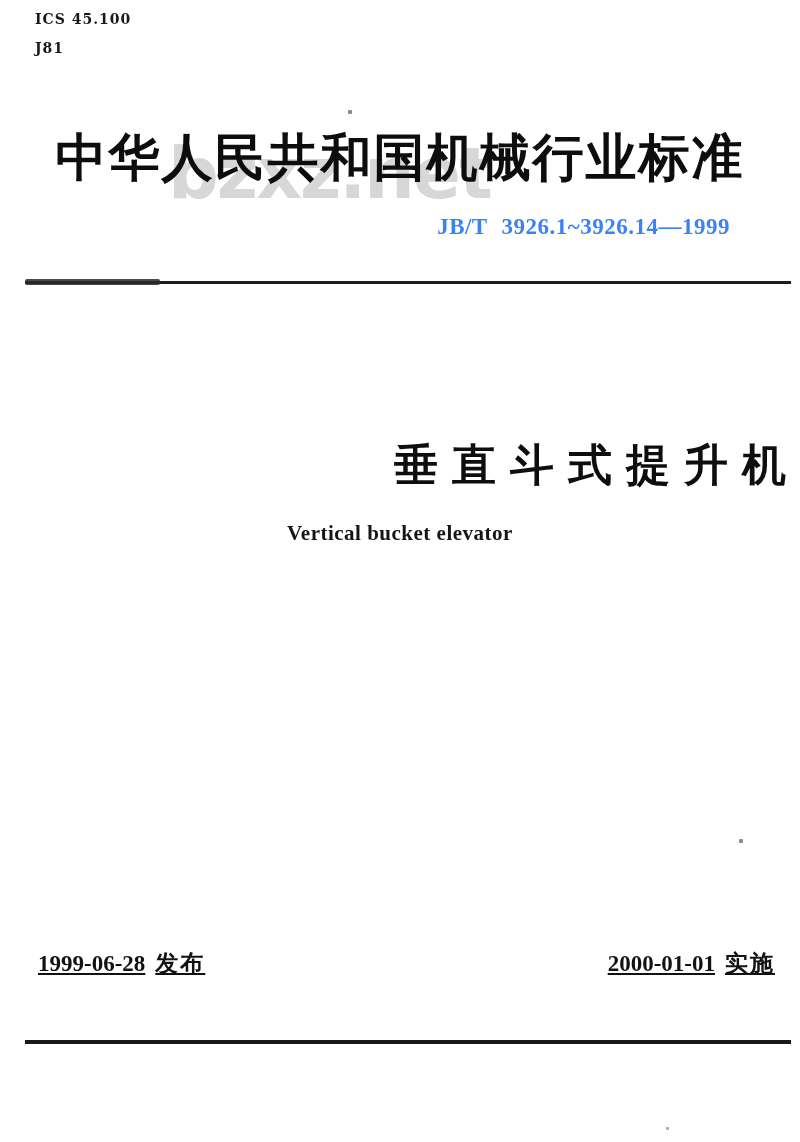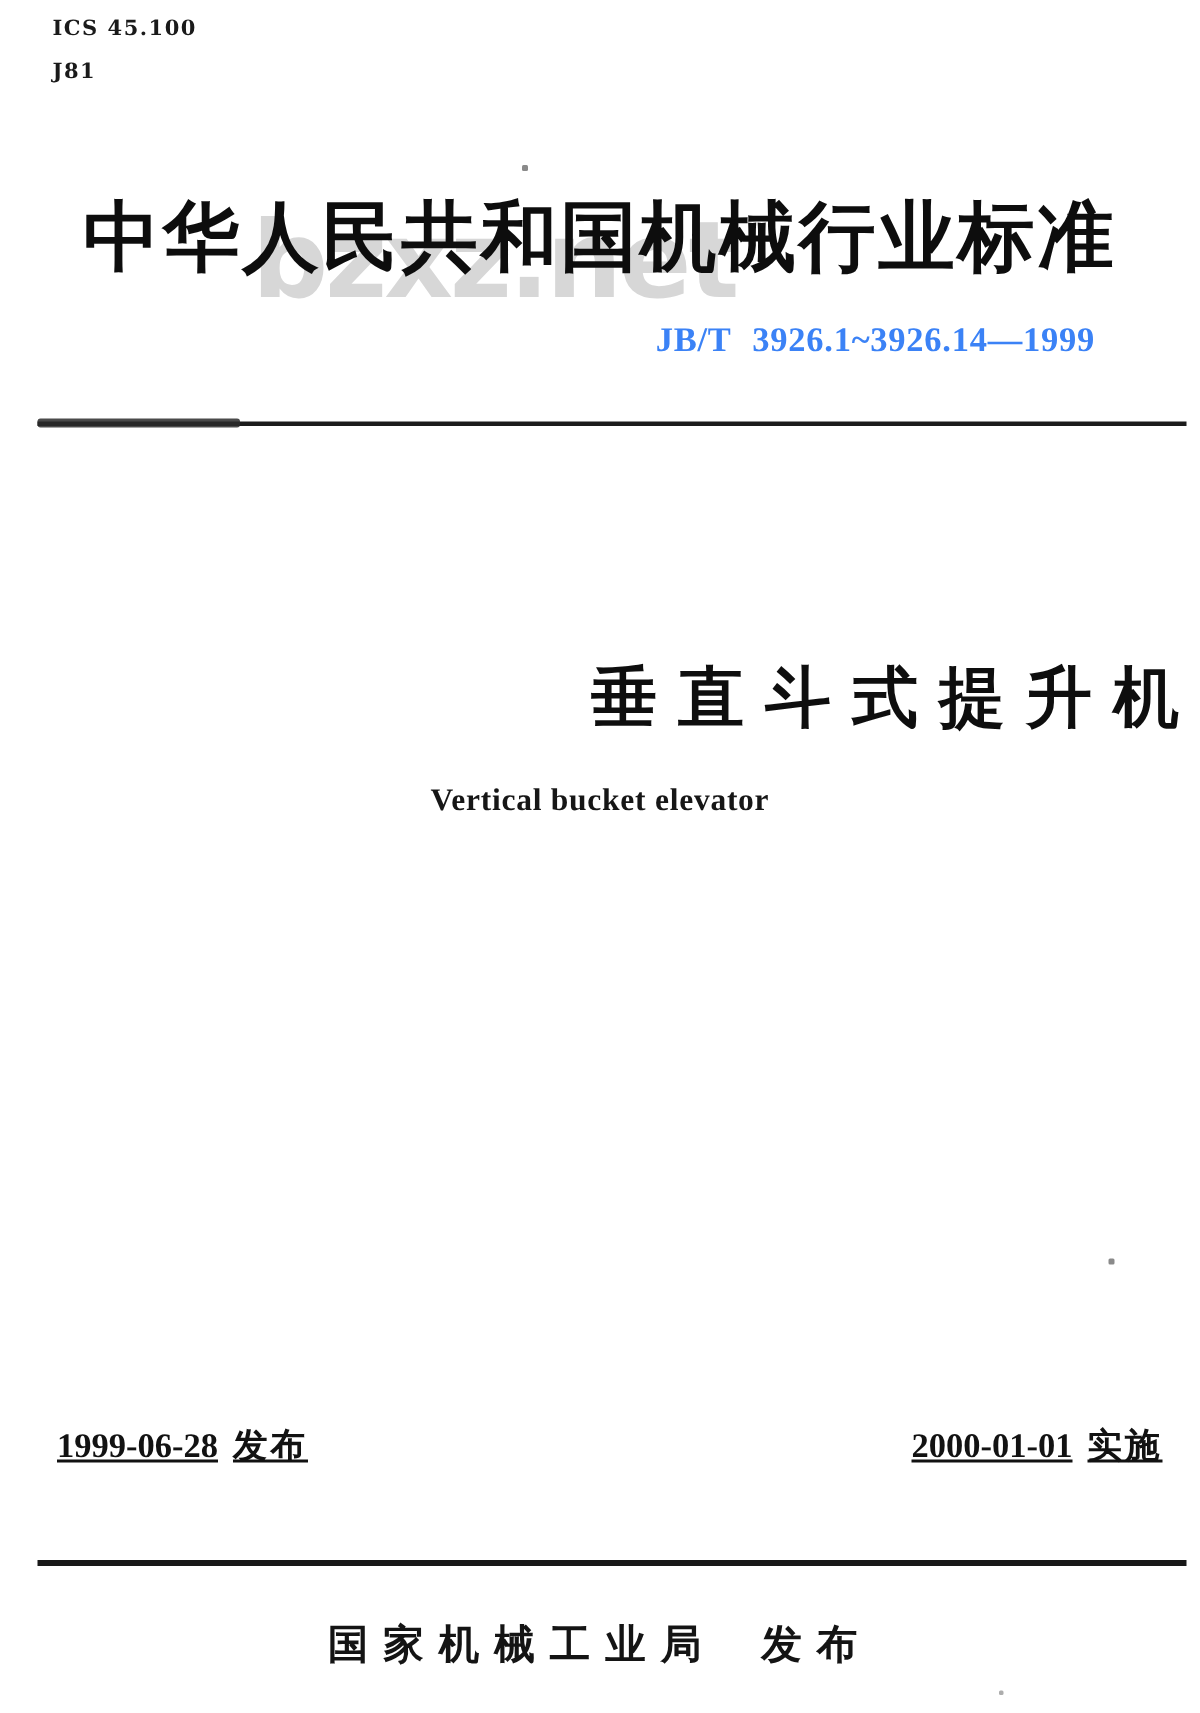--- a/index.html
+++ b/index.html
@@ -135,21 +135,18 @@
     <div class="issue">
       <span>1999-06-28</span><span class="date-label">发布</span>
     </div>
     <div class="implement">
       <span>2000-01-01</span><span class="date-label">实施</span>
     </div>
   </div>
 
   <div class="rule-bottom"></div>
 
-  <div class="publisher-row">
-    <span class="publisher-name">国家机械工业局</span><span class="publisher-action">发布</span>
-  </div>
 
   <div class="speck s1"></div>
   <div class="speck s2"></div>
   <div class="speck s3"></div>
 
 </div>
 
 </body></html>

